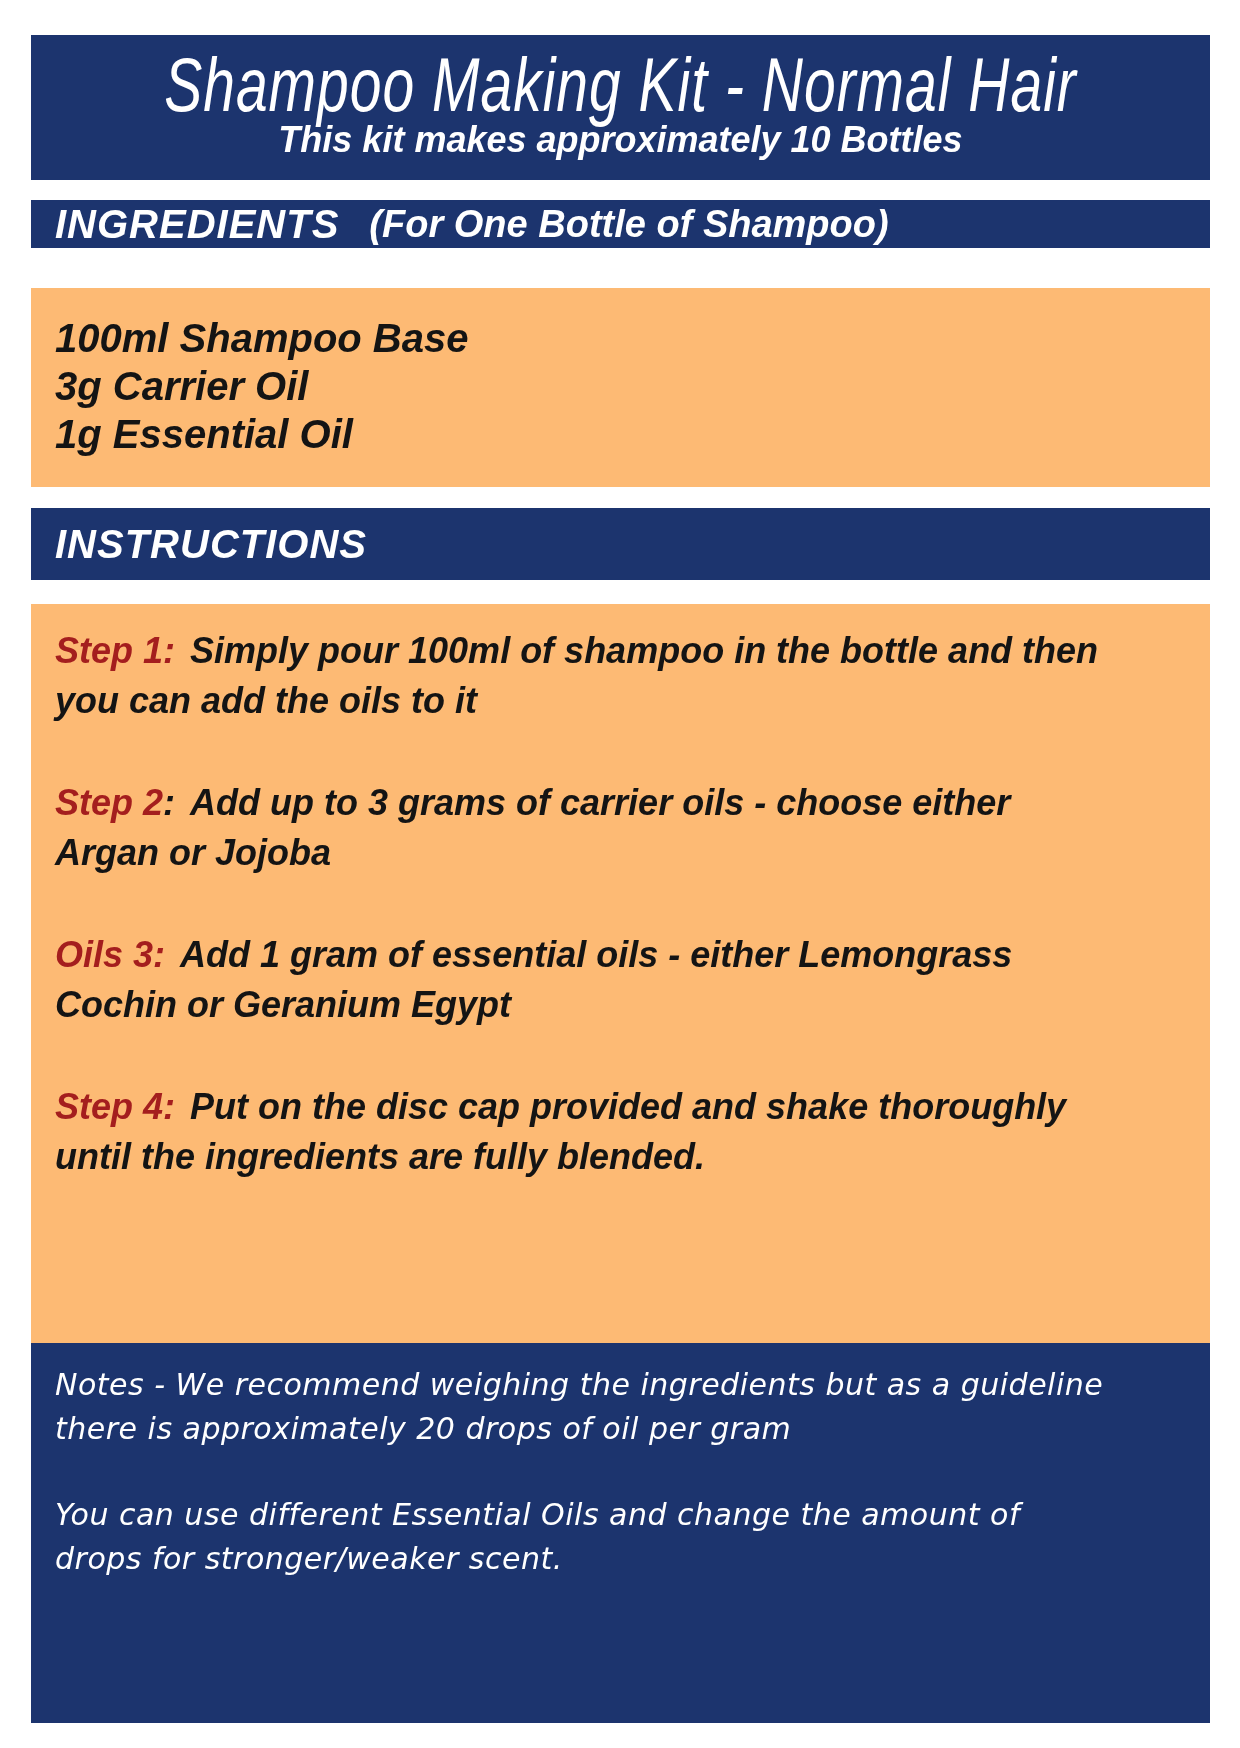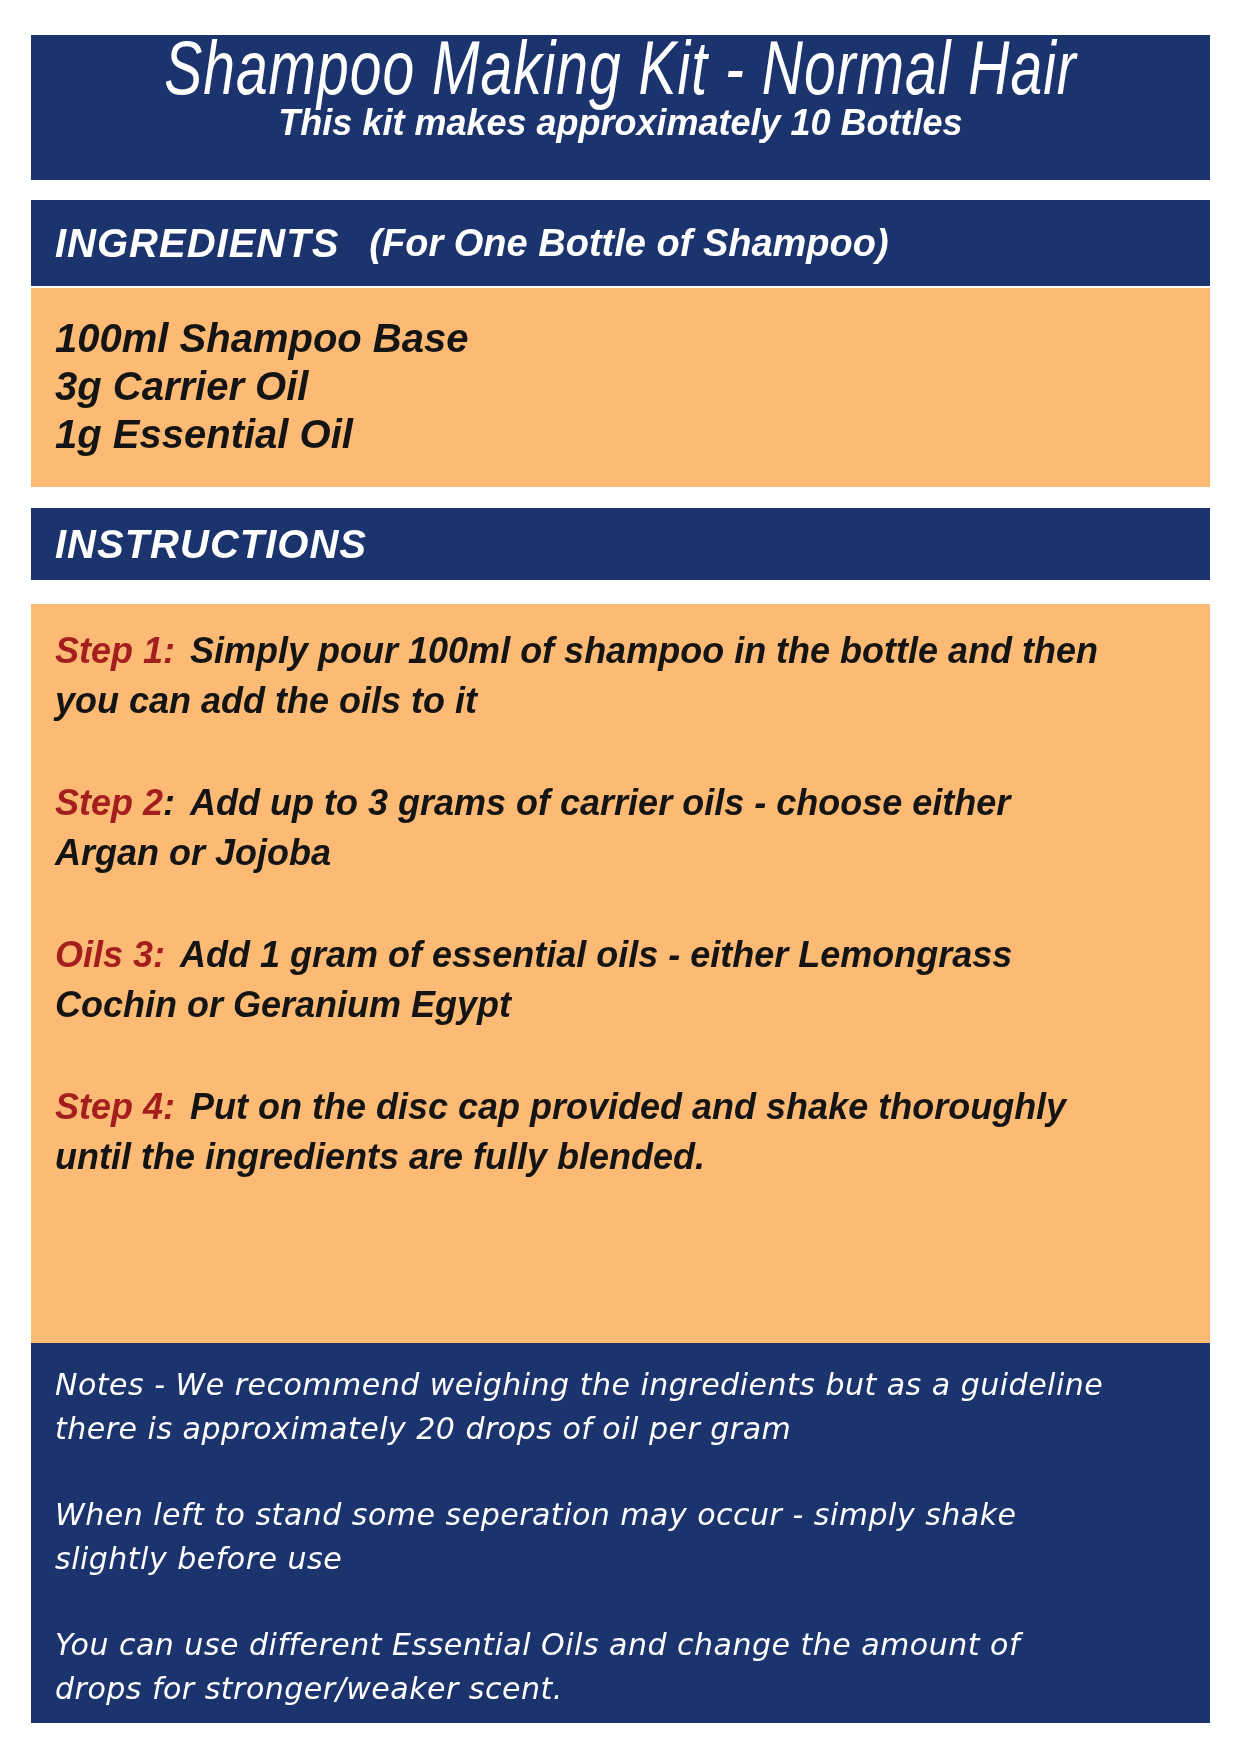--- a/index.html
+++ b/index.html
@@ -21,20 +21,21 @@
     width: 1179px;
     box-sizing: border-box;
   }
   .navy { background: #1c346e; }
   .cream { background: #fdba74; }
 
   
   .header-band {
     top: 35px;
     height: 145px;
+    padding-top: 17px;
     text-align: center;
   }
   .kit-title {
     display: block;
     color: #ffffff;
     font-style: italic;
     font-weight: normal;
     font-size: 57px;
     line-height: 66px;
     letter-spacing: 1px;
@@ -50,21 +51,21 @@
     font-size: 36px;
     line-height: 44px;
   }
 
   
   .heading-band {
     display: flex;
     align-items: center;
     padding-left: 24px;
   }
-  .ingredients-band { top: 200px; height: 86px; }
+  .ingredients-band { top: 200px; height: 48px; }
   .instructions-band { top: 508px; height: 72px; }
   .section-heading {
     color: #ffffff;
     font-style: italic;
     font-weight: bold;
     font-size: 40px;
     letter-spacing: 1px;
     white-space: nowrap;
   }
   .section-heading-note {
@@ -170,19 +171,17 @@
 Cochin or Geranium Egypt</span></p>
 
 
     <p class="step"><span class="step-label">Step 4:</span><span class="step-sep"></span><span class="step-lines">Put on the disc cap provided and shake thoroughly
 until the ingredients are fully blended.</span></p>
   </div>
 
   <div class="band navy notes-box">
     <p class="note-paragraph">Notes - We recommend weighing the ingredients but as a guideline
 there is approximately 20 drops of oil per gram</p>
-    <p class="note-paragraph">When left to stand some seperation may occur - simply shake
-slightly before use</p>
     <p class="note-paragraph">You can use different Essential Oils and change the amount of
 drops for stronger/weaker scent.</p>
   </div>
 
 </div>
 
 </body></html>

